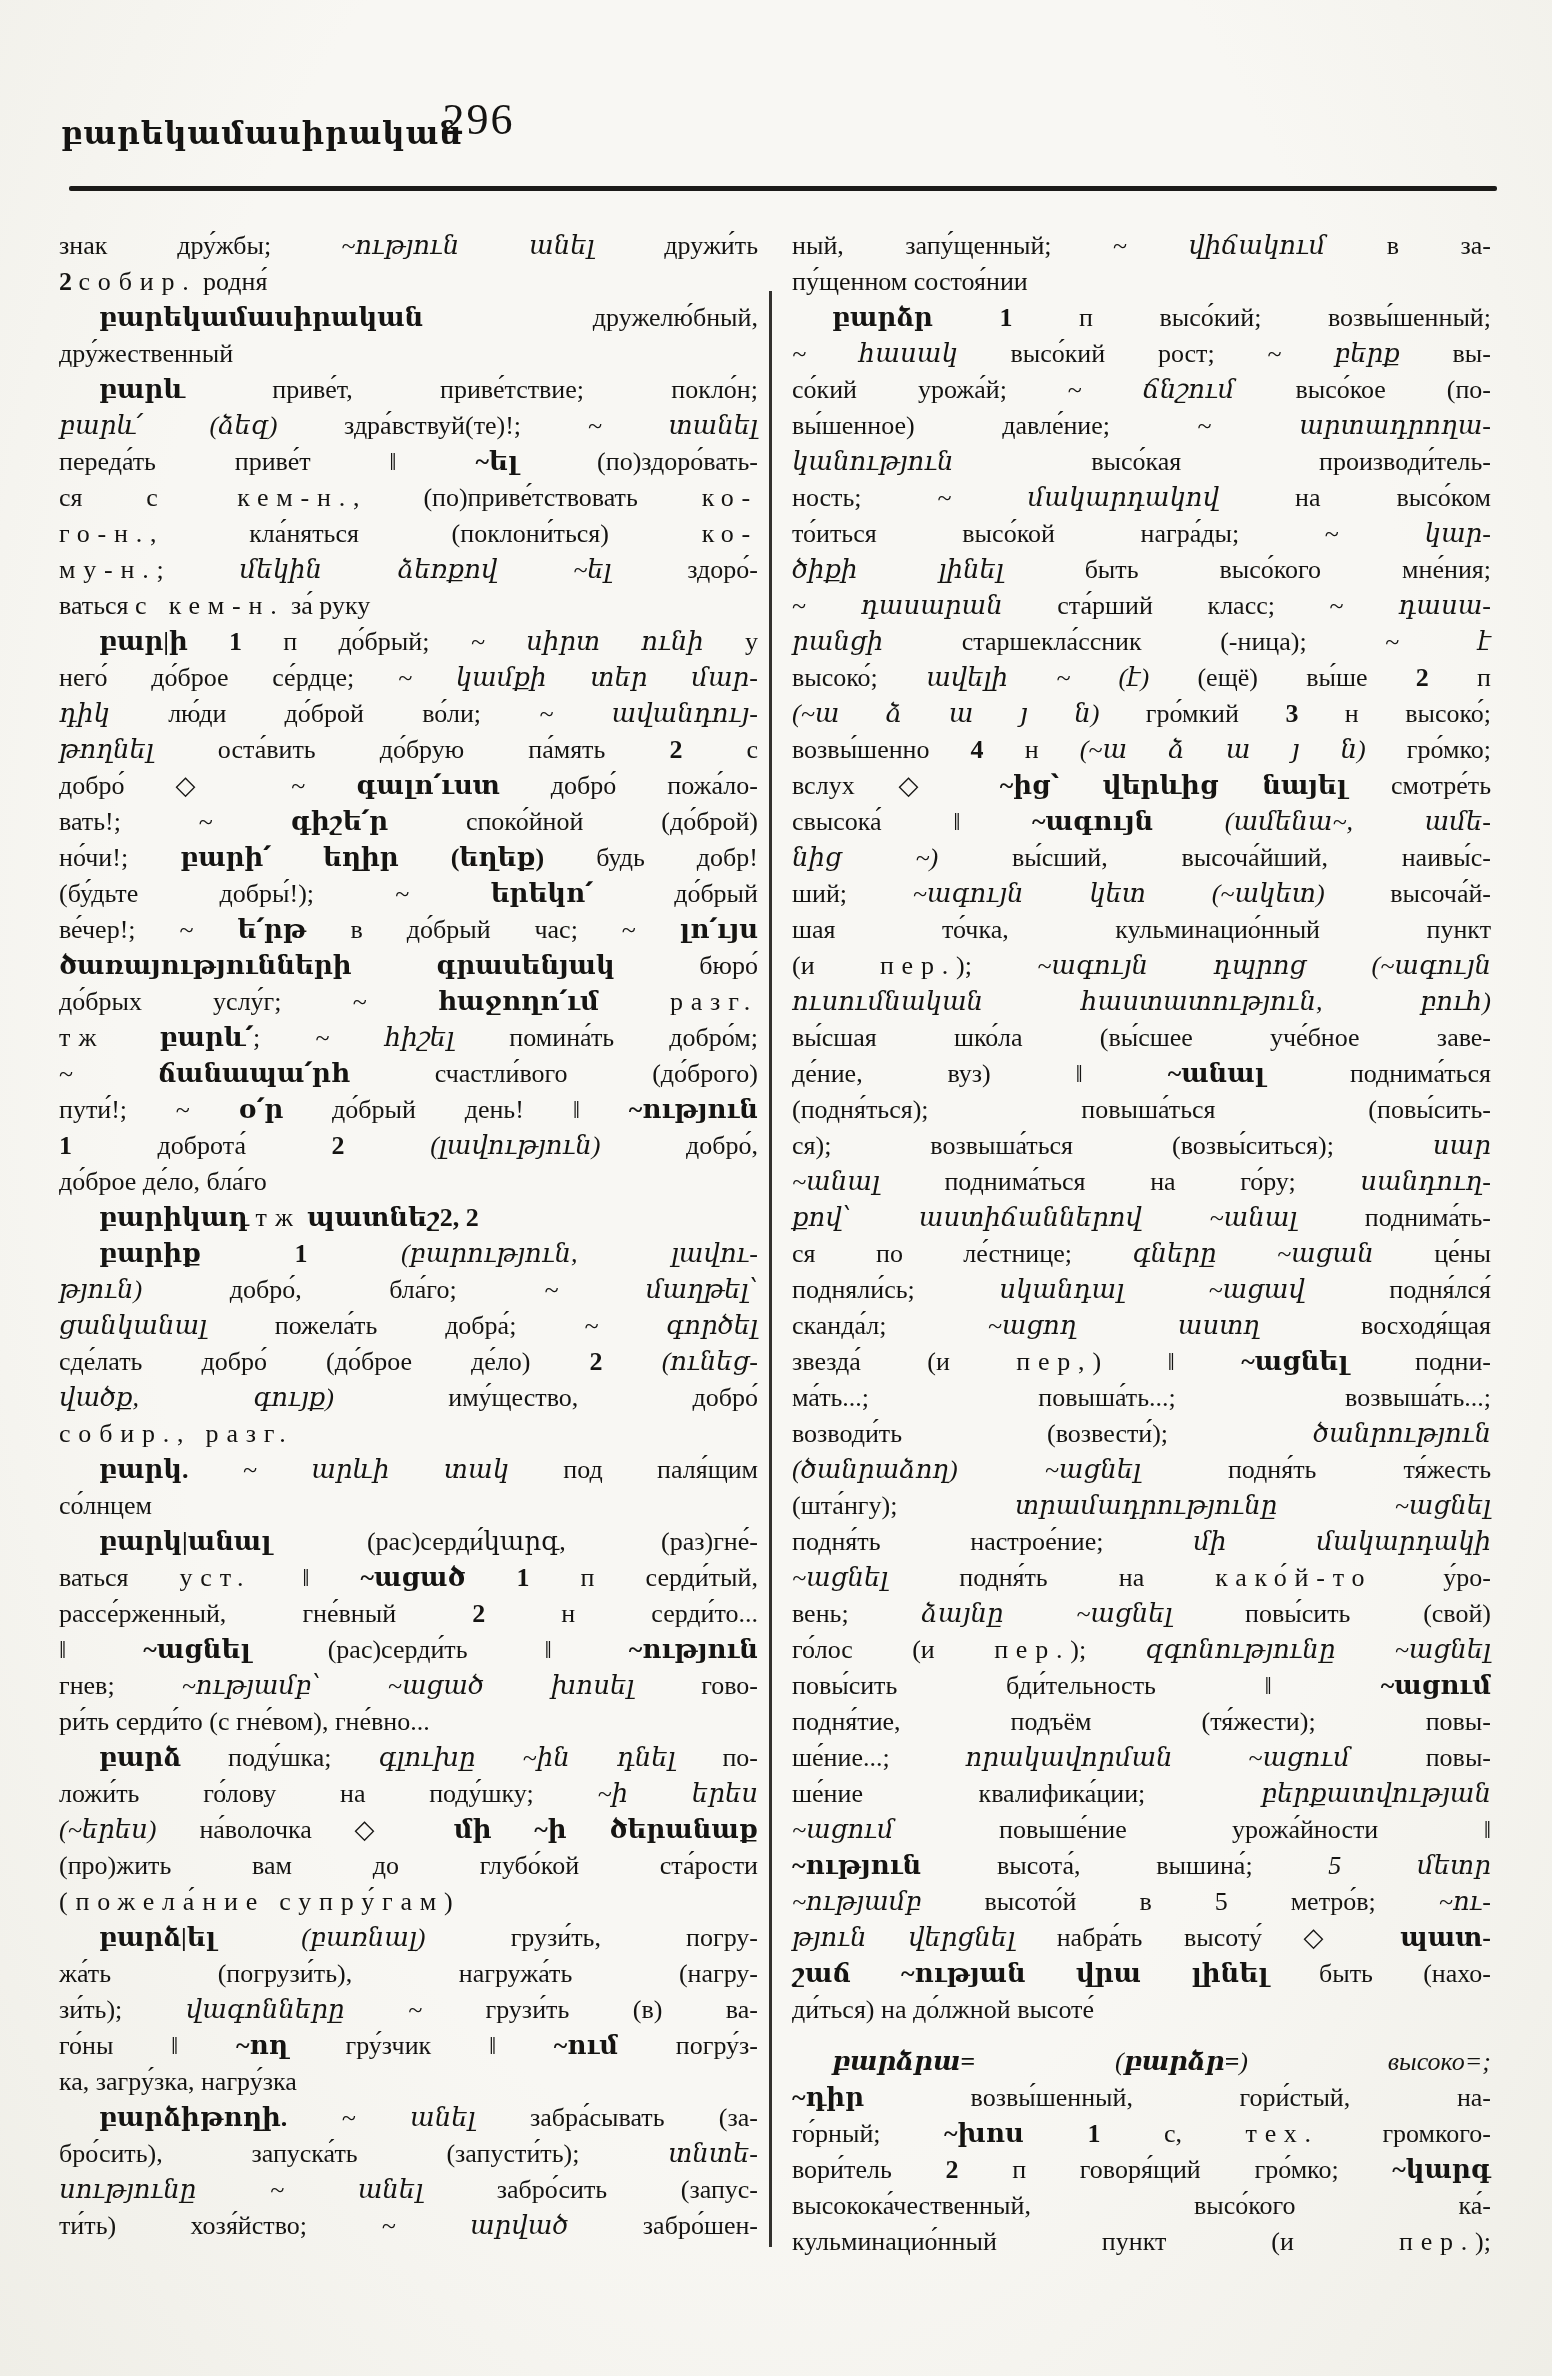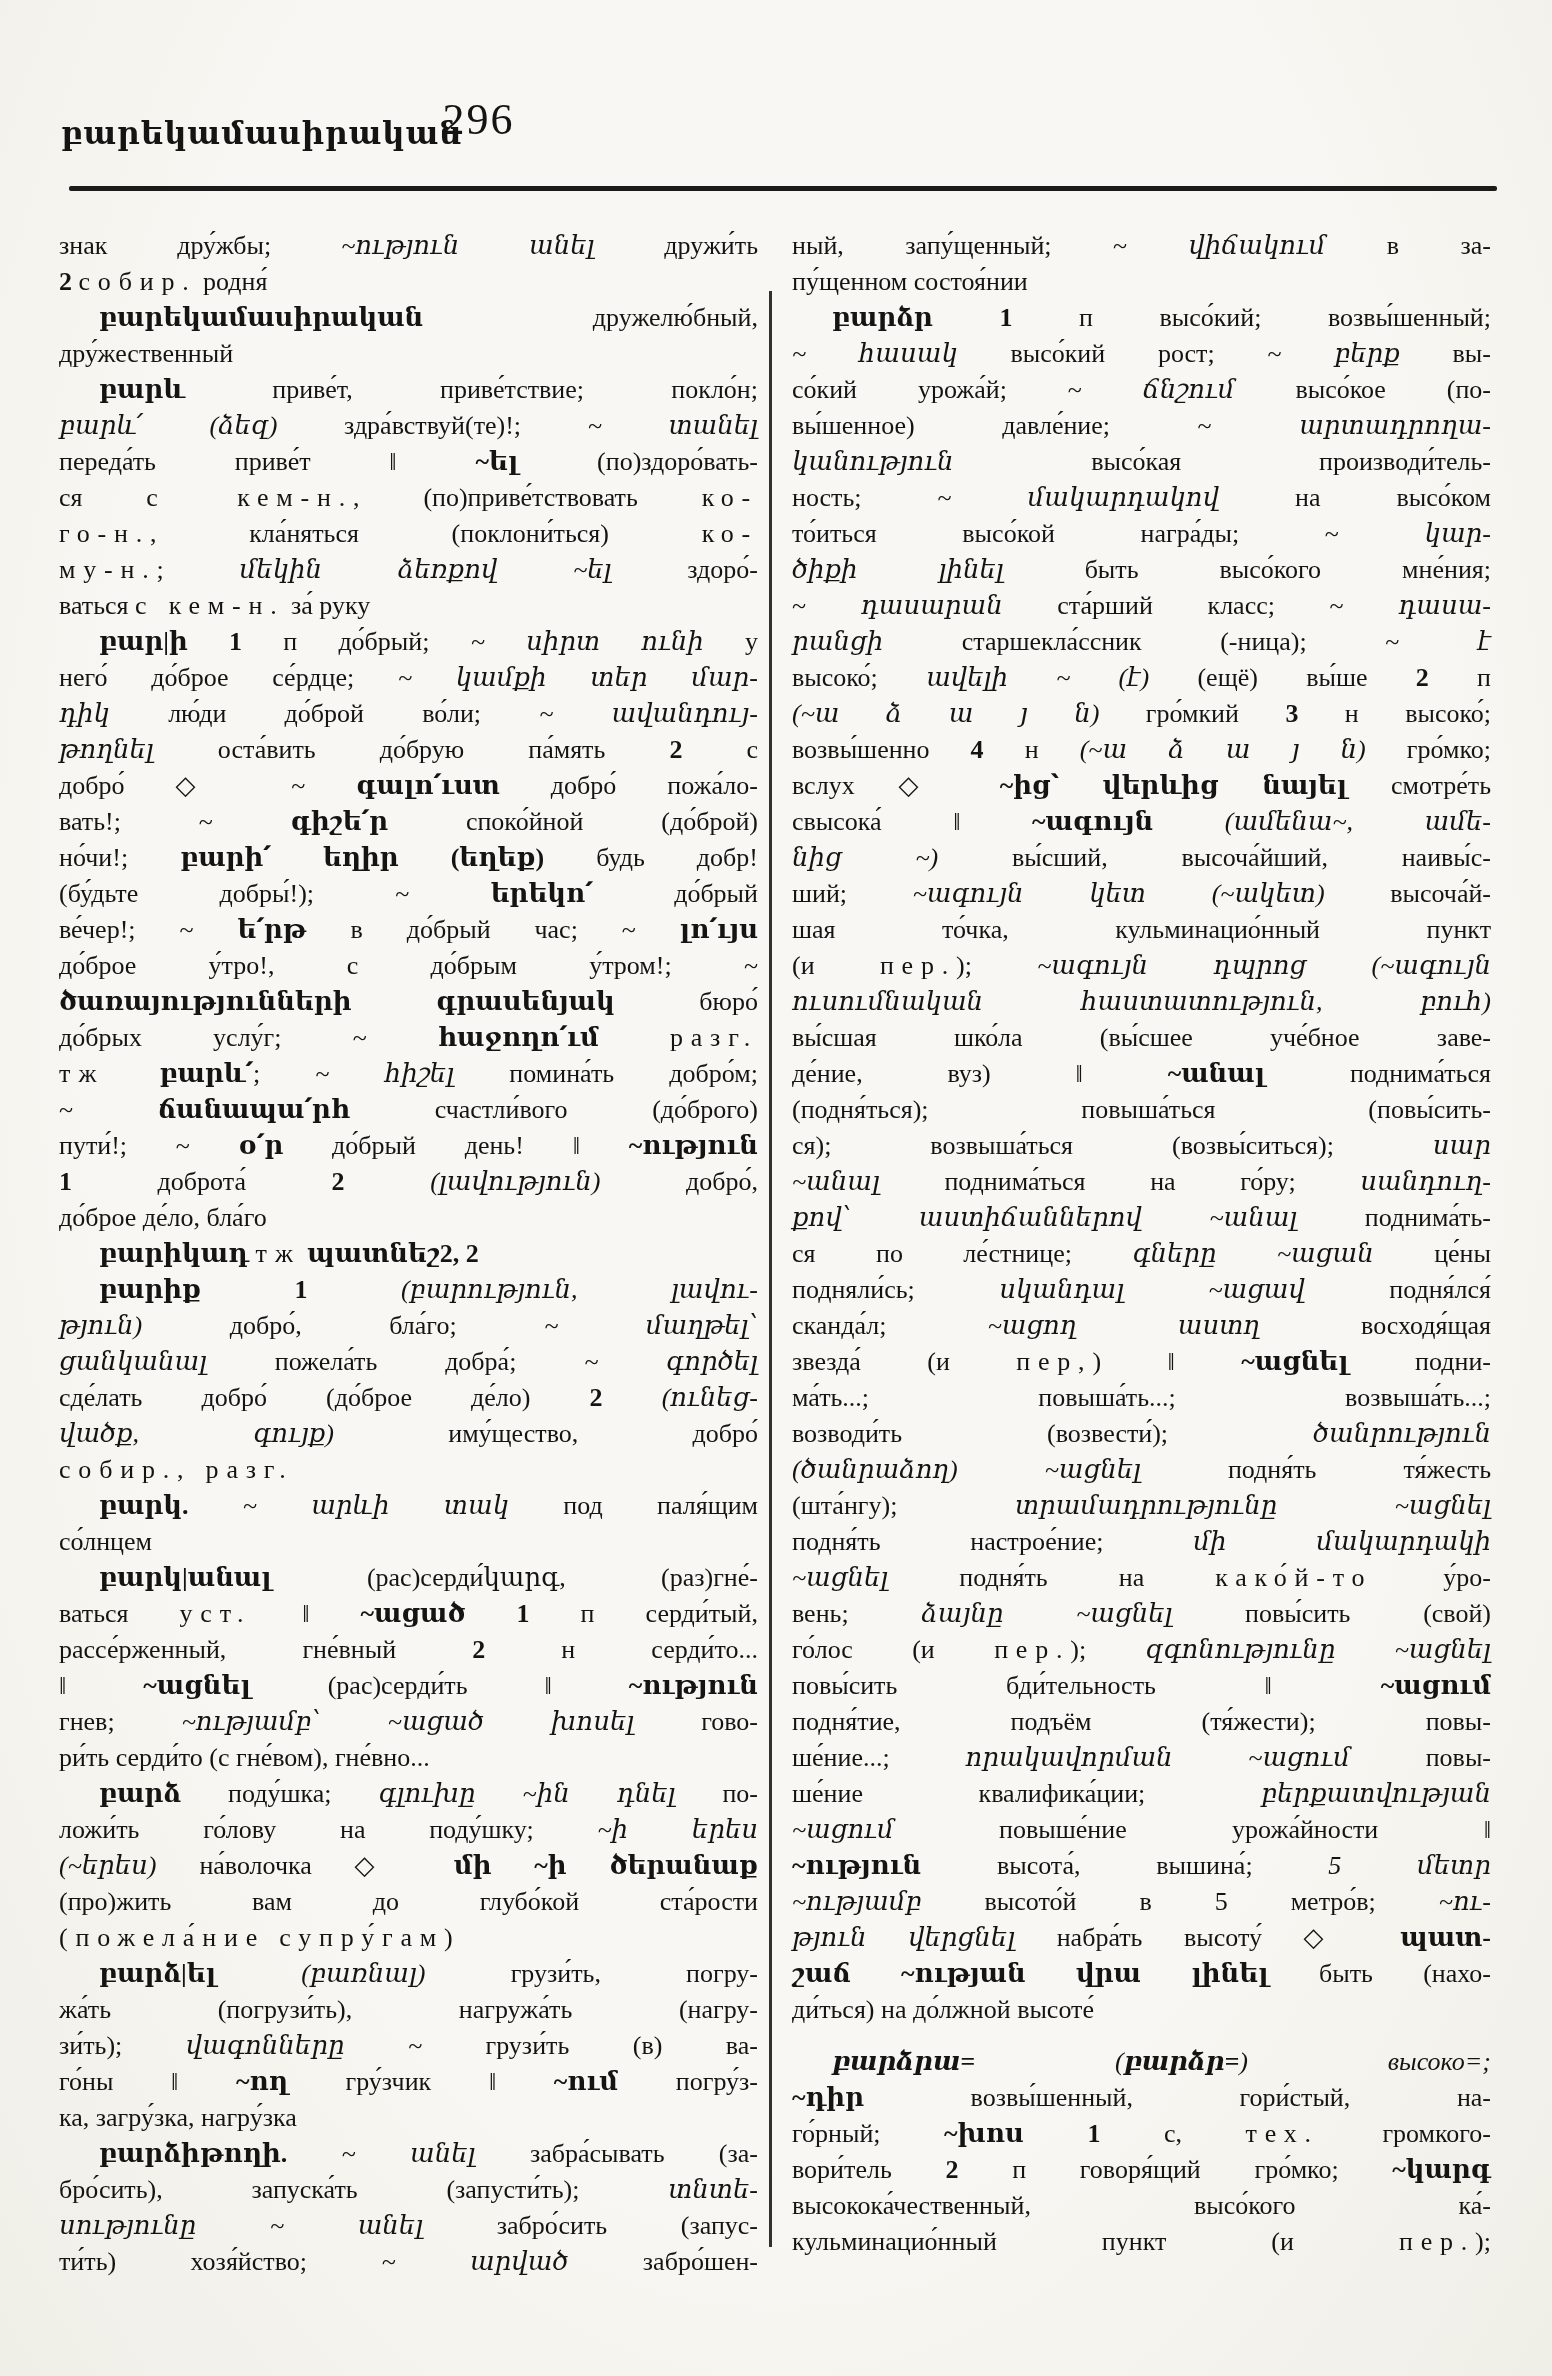--- a/index.html
+++ b/index.html
@@ -64,21 +64,20 @@
       <div class="line short"><span class="seg-n">ваться </span><span class="seg-s">с кем-н.</span><span class="seg-n"> за́ руку</span></div>
       <div class="line indent"><span class="seg-b">բար|ի 1</span><span class="seg-n"> п до́брый; </span><span class="seg-i">~ սիրտ ունի</span><span class="seg-n"> у</span></div>
       <div class="line"><span class="seg-n">него́ до́брое се́рдце; </span><span class="seg-i">~ կամքի տեր մար-</span></div>
       <div class="line"><span class="seg-i">դիկ</span><span class="seg-n"> лю́ди до́брой во́ли; </span><span class="seg-i">~ ավանդույ-</span></div>
       <div class="line"><span class="seg-i">թողնել</span><span class="seg-n"> оста́вить до́брую па́мять </span><span class="seg-b">2</span><span class="seg-n"> с</span></div>
       <div class="line"><span class="seg-n">добро́ ◇ ~ </span><span class="seg-b">գալո՛ւստ</span><span class="seg-n"> добро́ пожа́ло-</span></div>
       <div class="line"><span class="seg-n">вать!; ~ </span><span class="seg-b">գիշե՛ր</span><span class="seg-n"> споко́йной (до́брой)</span></div>
       <div class="line"><span class="seg-n">но́чи!; </span><span class="seg-b">բարի՛ եղիր (եղեք)</span><span class="seg-n"> будь добр!</span></div>
       <div class="line"><span class="seg-n">(бу́дьте добры́!); ~ </span><span class="seg-b">երեկո՛</span><span class="seg-n"> до́брый</span></div>
       <div class="line"><span class="seg-n">ве́чер!; ~ </span><span class="seg-b">ե՛րթ</span><span class="seg-n"> в до́брый час; ~ </span><span class="seg-b">լո՛ւյս</span></div>
-      <div class="line"><span class="seg-n">до́брое у́тро!, с до́брым у́тром!; ~</span></div>
       <div class="line"><span class="seg-b">ծառայությունների գրասենյակ</span><span class="seg-n"> бюро́</span></div>
       <div class="line"><span class="seg-n">до́брых услу́г; ~ </span><span class="seg-b">հաջողո՛ւմ</span><span class="seg-n"> </span><span class="seg-s">разг.</span></div>
       <div class="line"><span class="seg-s">тж</span><span class="seg-n"> </span><span class="seg-b">բարև՛</span><span class="seg-n">; ~ </span><span class="seg-i">հիշել</span><span class="seg-n"> помина́ть добро́м;</span></div>
       <div class="line"><span class="seg-n">~ </span><span class="seg-b">ճանապա՛րհ</span><span class="seg-n"> счастли́вого (до́брого)</span></div>
       <div class="line"><span class="seg-n">пути́!; ~ </span><span class="seg-b">օ՛ր</span><span class="seg-n"> до́брый день! ‖ </span><span class="seg-b">~ություն</span></div>
       <div class="line"><span class="seg-b">1</span><span class="seg-n"> доброта́ </span><span class="seg-b">2</span><span class="seg-n"> </span><span class="seg-i">(լավություն)</span><span class="seg-n"> добро́,</span></div>
       <div class="line short"><span class="seg-n">до́брое де́ло, бла́го</span></div>
       <div class="line indent short"><span class="seg-b">բարիկադ</span><span class="seg-n"> </span><span class="seg-s">тж</span><span class="seg-n"> </span><span class="seg-b">պատնեշ2, 2</span></div>
       <div class="line indent"><span class="seg-b">բարիք</span><span class="seg-n"> </span><span class="seg-b">1</span><span class="seg-n"> </span><span class="seg-i">(բարություն, լավու-</span></div>
       <div class="line"><span class="seg-i">թյուն)</span><span class="seg-n"> добро́, бла́го; </span><span class="seg-i">~ մաղթել՝</span></div>

